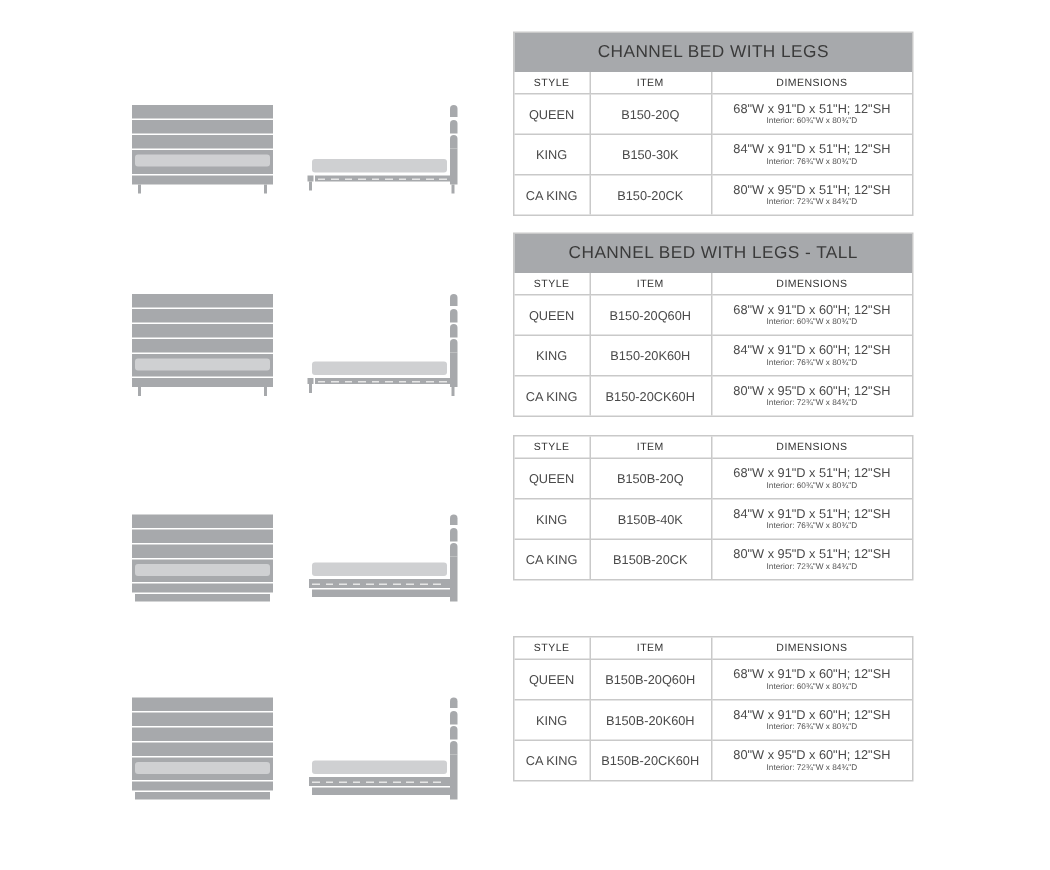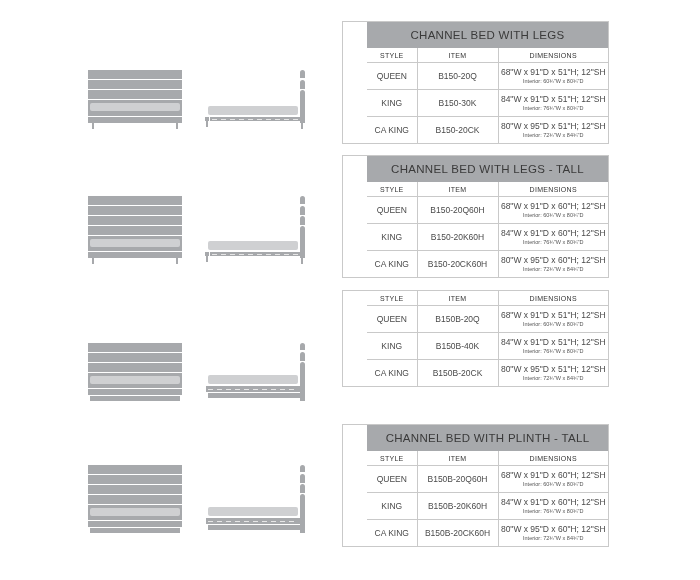--- a/index.html
+++ b/index.html
@@ -1,19 +1,19 @@
 <!DOCTYPE html>
 <html><head>
 <meta charset="utf-8">
 <style>
   html, body { margin:0; padding:0; background:#ffffff; }
   body { width:700px; height:580px; position:relative; overflow:hidden;
          font-family:"Liberation Sans", sans-serif; color:#4a4a4a; }
   .section { position:absolute; left:0; width:700px; }
-  .tbl { position:absolute; left:342px; width:267px; border:1px solid #c9c9c9; box-sizing:border-box; background:#fff;padding-left:24px; }
+  .tbl { position:absolute; left:342px; width:267px; border:1px solid #c9c9c9; box-sizing:border-box; background:#fff; }
   .tbl-title { height:26px; background:#a7a9ac; color:#3a3a3a; font-size:11.5px; letter-spacing:0.3px;
                display:flex; align-items:center; justify-content:center; }
   .tbl table { border-collapse:collapse; width:100%; table-layout:fixed; }
   .tbl th { font-size:7px; font-weight:normal; color:#333; height:14px; padding:0; border-bottom:1px solid #c9c9c9; border-right:1px solid #c9c9c9; letter-spacing:0.3px; }
   .tbl td { height:26px; padding:0; border-bottom:1px solid #c9c9c9; border-right:1px solid #c9c9c9; text-align:center; font-size:8.5px; color:#4a4a4a; }
   .tbl tr:last-child td { border-bottom:none; }
   .tbl th:last-child, .tbl td:last-child { border-right:none; }
   .dim-main { font-size:8.5px; line-height:10px; display:block; }
   .dim-int { font-size:5.5px; line-height:8px; display:block; color:#555; }
   col.c1 { width:50px; } col.c2 { width:81px; } col.c3 { width:auto; }
@@ -253,21 +253,20 @@
     <div class="bump" style="left:95px;top:19px;height:9px;"></div>
     <div class="bump" style="left:95px;top:29px;height:9px;"></div>
     <div class="side-head" style="left:95px;top:38px;height:30px;"></div>
     <div class="side-mattress" style="top:42px;"></div>
     <div class="side-rail" style="top:53px;left:1px;width:94px;height:6px;">
         <div class="dash" style="top:2.5px;"></div>
       </div>
     <div class="side-rail" style="top:60px;left:3px;width:92px;height:5px;"></div>
   </div>
   <div class="tbl" style="top:424px;">
-    <div class="tbl-title">CHANNEL BED WITH PLINTH - TALL</div>
     <table>
       <colgroup>
           <col class="c1">
           <col class="c2">
           <col class="c3">
         </colgroup>
       <tbody>
           <tr>
         <th>STYLE</th>
         <th>ITEM</th>

